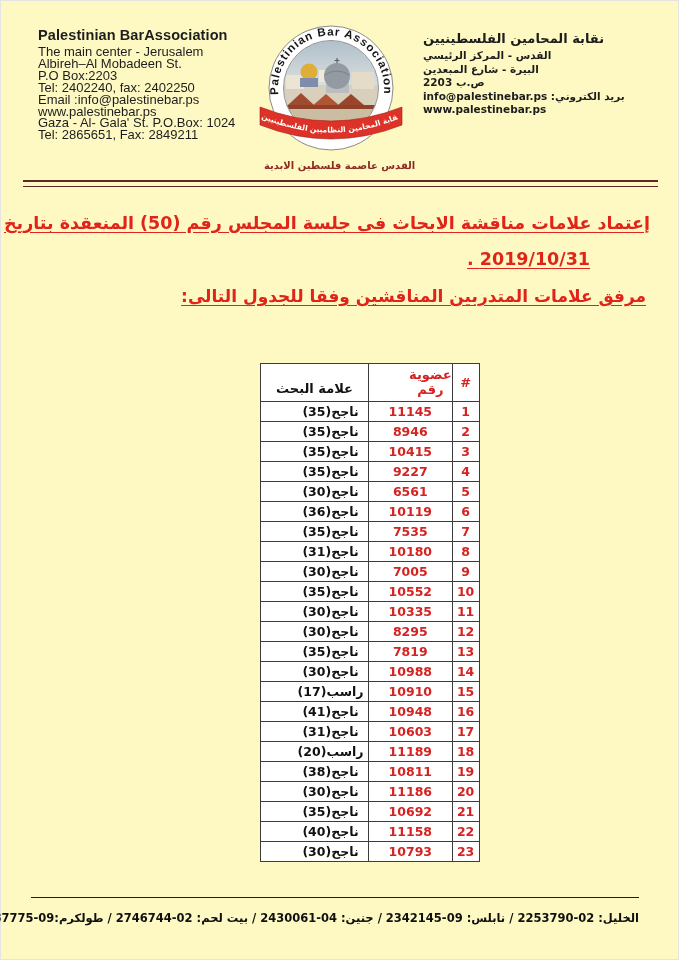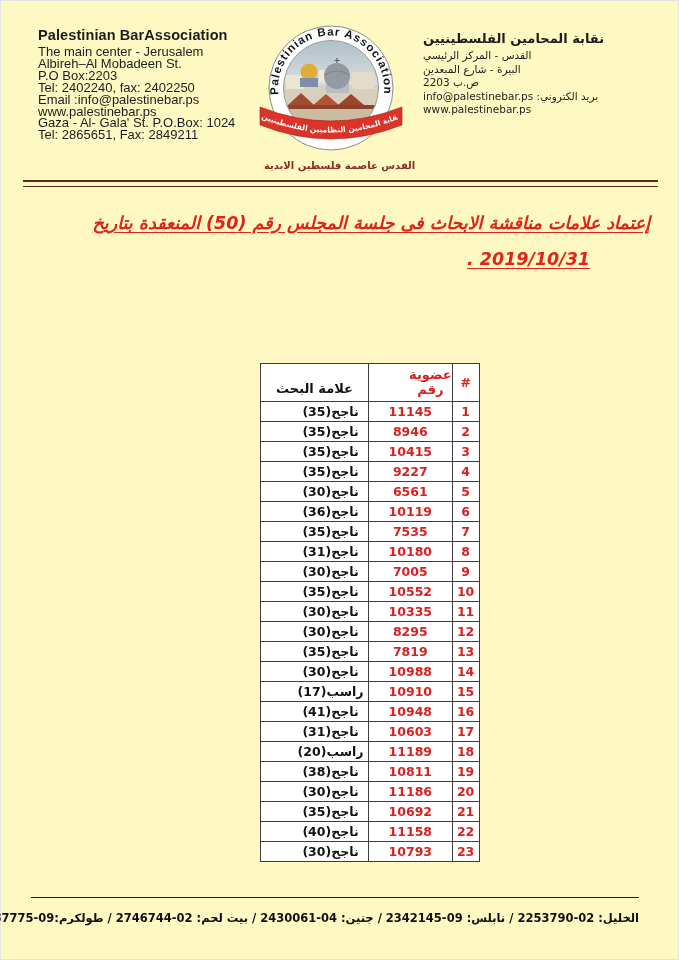--- a/index.html
+++ b/index.html
@@ -9,35 +9,35 @@
 
   
   .header-en { position:absolute; left:37px; top:26px; width:230px; color:#1d1d1d;
                font-family:"Liberation Sans", sans-serif; }
   .header-en .t { font-size:14.5px; font-weight:700; margin-bottom:3px; letter-spacing:.1px; }
   .header-en .l { font-size:13px; font-weight:400; line-height:11.9px; }
 
   .header-ar { position:absolute; right:20px; top:30px; width:235px; color:#1d1d1d;
                direction:rtl; text-align:left; }
   .header-ar .t { font-size:13px; font-weight:700; margin-bottom:3px; }
-  .header-ar .l { font-size:10.5px; font-weight:400; line-height:13.6px; }
+  .header-ar .l { font-size:10.5px; font-weight:700; line-height:13.6px; }
 
   .logo-wrap { position:absolute; left:263px; top:24px; width:134px; text-align:center; }
   svg.logo { width:134px; height:134px; display:block; overflow:visible; }
   .logo-caption { font-size:10px; font-weight:700; color:var(--maroon,#8c2a22); margin-top:1px;
                   white-space:nowrap; }
 
   .sep { position:absolute; left:22px; right:20px; top:179px; height:7px;
          border-top:2.6px solid var(--separator,#5c2a24);
          border-bottom:1.4px solid var(--separator,#5c2a24); }
 
   
   .title-line { position:absolute; direction:rtl; color:var(--title-red,#e02419);
                 font-weight:700; font-size:17.5px; text-decoration:underline;
-                text-underline-offset:3px; white-space:nowrap;font-style:italic; }
+                text-underline-offset:3px; white-space:nowrap; }
   .tl1 { top:212px; right:28px; }
   .tl2 { top:248px; right:88px; }
   .tl3 { top:285px; right:32px; font-size:17px; }
 
   
   .grade-table { position:absolute; top:362px; left:259px; direction:rtl;
                  border-collapse:collapse; background:#fff; }
   .grade-table th, .grade-table td { border:1.4px solid #3c3c3c; text-align:center; padding:0; }
   .col-idx   { width:27px;  }
   .col-mem   { width:71px;  }
@@ -130,20 +130,21 @@
         <textPath href="#ribbonPath" startOffset="50%" text-anchor="middle">نقابة المحامين النظاميين الفلسطينيين</textPath>
       </text>
     </svg>
     <div class="logo-caption">القدس عاصمة فلسطين الابدية</div>
   </div>
 
   <div class="sep"></div>
 
   <div class="title-line tl1">إعتماد علامات مناقشة الابحاث فى جلسة المجلس رقم (50) المنعقدة بتاريخ</div>
   <div class="title-line tl2">2019/10/31 .</div>
+  <div class="title-line tl3">مرفق علامات المتدربين المناقشين وفقا للجدول التالى:</div>
 
   <table class="grade-table">
     <colgroup>
         <col class="col-idx">
         <col class="col-mem">
         <col class="col-grade">
       </colgroup>
     <thead>
       <tr>
         <th class="h-idx">#</th>

